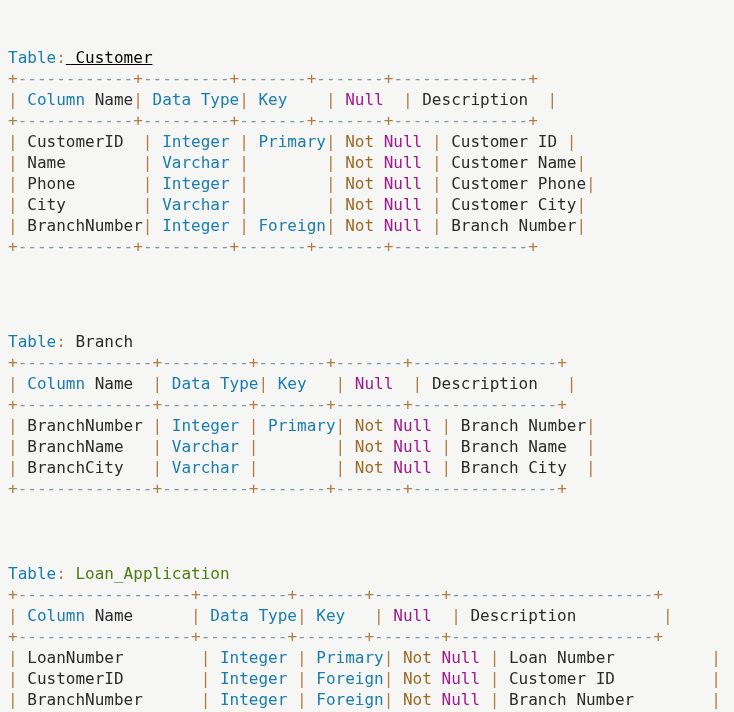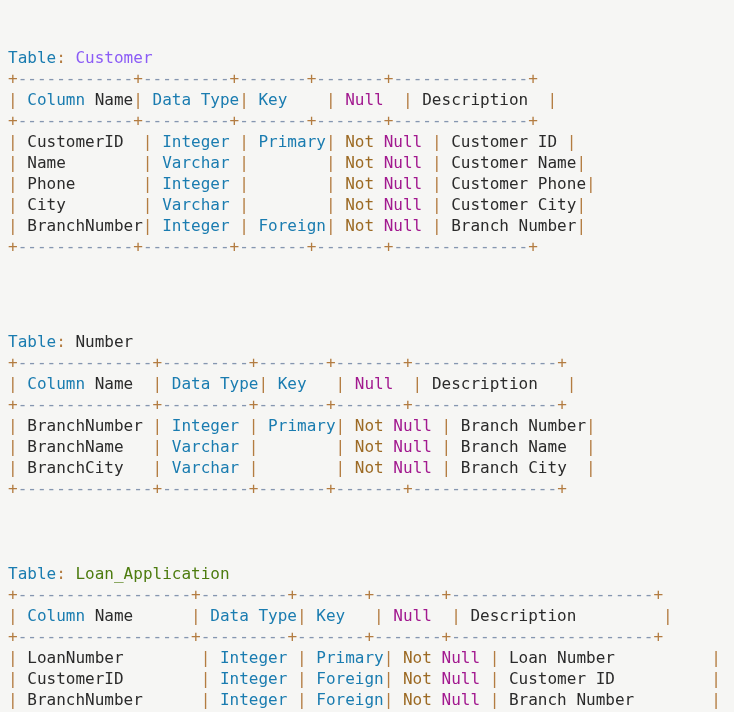--- a/index.html
+++ b/index.html
@@ -19,31 +19,31 @@
     white-space:pre;
   }
   pre[data-table="branch"]{margin-top:32px;}
   pre[data-table="loan_application"]{margin-top:22px;}
   span{white-space:pre;}
 </style>
 </head>
 <body style="background: rgb(246, 246, 244);">
 
 <div class="wrap" style="color: rgb(43, 43, 43);">
-  <pre data-table="customer"><span style="color: rgb(26, 124, 176);">Table</span><span style="color: rgb(179, 124, 65);">:</span><span style="color: #8b5cf6;"> Customer</span>
+  <pre data-table="customer"><span style="color: rgb(26, 124, 176);">Table</span><span style="color: rgb(179, 124, 65);">:</span><span style="color: #000000; text-decoration: underline;"> Customer</span>
 <span style="color: rgb(179, 124, 65);">+</span><span style="color: rgb(133, 150, 176);">------------</span><span style="color: rgb(179, 124, 65);">+</span><span style="color: rgb(133, 150, 176);">---------</span><span style="color: rgb(179, 124, 65);">+</span><span style="color: rgb(133, 150, 176);">-------</span><span style="color: rgb(179, 124, 65);">+</span><span style="color: rgb(133, 150, 176);">-------</span><span style="color: rgb(179, 124, 65);">+</span><span style="color: rgb(133, 150, 176);">--------------</span><span style="color: rgb(179, 124, 65);">+</span>
 <span style="color: rgb(179, 124, 65);">| </span><span style="color: rgb(26, 124, 176);">Column</span><span style="color: rgb(43, 43, 43);"> Name</span><span style="color: rgb(179, 124, 65);">| </span><span style="color: rgb(26, 124, 176);">Data Type</span><span style="color: rgb(179, 124, 65);">| </span><span style="color: rgb(26, 124, 176);">Key</span><span style="color: rgb(43, 43, 43);">    </span><span style="color: rgb(179, 124, 65);">| </span><span style="color: rgb(162, 25, 143);">Null</span><span style="color: rgb(43, 43, 43);">  </span><span style="color: rgb(179, 124, 65);">| </span><span style="color: rgb(43, 43, 43);">Description  </span><span style="color: rgb(179, 124, 65);">|</span>
 <span style="color: rgb(179, 124, 65);">+</span><span style="color: rgb(133, 150, 176);">------------</span><span style="color: rgb(179, 124, 65);">+</span><span style="color: rgb(133, 150, 176);">---------</span><span style="color: rgb(179, 124, 65);">+</span><span style="color: rgb(133, 150, 176);">-------</span><span style="color: rgb(179, 124, 65);">+</span><span style="color: rgb(133, 150, 176);">-------</span><span style="color: rgb(179, 124, 65);">+</span><span style="color: rgb(133, 150, 176);">--------------</span><span style="color: rgb(179, 124, 65);">+</span>
 <span style="color: rgb(179, 124, 65);">| </span><span style="color: rgb(43, 43, 43);">CustomerID  </span><span style="color: rgb(179, 124, 65);">| </span><span style="color: rgb(26, 124, 176);">Integer</span><span style="color: rgb(43, 43, 43);"> </span><span style="color: rgb(179, 124, 65);">| </span><span style="color: rgb(26, 124, 176);">Primary</span><span style="color: rgb(179, 124, 65);">| </span><span style="color: rgb(156, 106, 36);">Not</span><span style="color: rgb(43, 43, 43);"> </span><span style="color: rgb(162, 25, 143);">Null</span><span style="color: rgb(43, 43, 43);"> </span><span style="color: rgb(179, 124, 65);">| </span><span style="color: rgb(43, 43, 43);">Customer ID </span><span style="color: rgb(179, 124, 65);">|</span>
 <span style="color: rgb(179, 124, 65);">| </span><span style="color: rgb(43, 43, 43);">Name        </span><span style="color: rgb(179, 124, 65);">| </span><span style="color: rgb(26, 124, 176);">Varchar</span><span style="color: rgb(43, 43, 43);"> </span><span style="color: rgb(179, 124, 65);">| </span><span style="color: rgb(43, 43, 43);">       </span><span style="color: rgb(179, 124, 65);">| </span><span style="color: rgb(156, 106, 36);">Not</span><span style="color: rgb(43, 43, 43);"> </span><span style="color: rgb(162, 25, 143);">Null</span><span style="color: rgb(43, 43, 43);"> </span><span style="color: rgb(179, 124, 65);">| </span><span style="color: rgb(43, 43, 43);">Customer Name</span><span style="color: rgb(179, 124, 65);">|</span>
 <span style="color: rgb(179, 124, 65);">| </span><span style="color: rgb(43, 43, 43);">Phone       </span><span style="color: rgb(179, 124, 65);">| </span><span style="color: rgb(26, 124, 176);">Integer</span><span style="color: rgb(43, 43, 43);"> </span><span style="color: rgb(179, 124, 65);">| </span><span style="color: rgb(43, 43, 43);">       </span><span style="color: rgb(179, 124, 65);">| </span><span style="color: rgb(156, 106, 36);">Not</span><span style="color: rgb(43, 43, 43);"> </span><span style="color: rgb(162, 25, 143);">Null</span><span style="color: rgb(43, 43, 43);"> </span><span style="color: rgb(179, 124, 65);">| </span><span style="color: rgb(43, 43, 43);">Customer Phone</span><span style="color: rgb(179, 124, 65);">|</span>
 <span style="color: rgb(179, 124, 65);">| </span><span style="color: rgb(43, 43, 43);">City        </span><span style="color: rgb(179, 124, 65);">| </span><span style="color: rgb(26, 124, 176);">Varchar</span><span style="color: rgb(43, 43, 43);"> </span><span style="color: rgb(179, 124, 65);">| </span><span style="color: rgb(43, 43, 43);">       </span><span style="color: rgb(179, 124, 65);">| </span><span style="color: rgb(156, 106, 36);">Not</span><span style="color: rgb(43, 43, 43);"> </span><span style="color: rgb(162, 25, 143);">Null</span><span style="color: rgb(43, 43, 43);"> </span><span style="color: rgb(179, 124, 65);">| </span><span style="color: rgb(43, 43, 43);">Customer City</span><span style="color: rgb(179, 124, 65);">|</span>
 <span style="color: rgb(179, 124, 65);">| </span><span style="color: rgb(43, 43, 43);">BranchNumber</span><span style="color: rgb(179, 124, 65);">| </span><span style="color: rgb(26, 124, 176);">Integer</span><span style="color: rgb(43, 43, 43);"> </span><span style="color: rgb(179, 124, 65);">| </span><span style="color: rgb(26, 124, 176);">Foreign</span><span style="color: rgb(179, 124, 65);">| </span><span style="color: rgb(156, 106, 36);">Not</span><span style="color: rgb(43, 43, 43);"> </span><span style="color: rgb(162, 25, 143);">Null</span><span style="color: rgb(43, 43, 43);"> </span><span style="color: rgb(179, 124, 65);">| </span><span style="color: rgb(43, 43, 43);">Branch Number</span><span style="color: rgb(179, 124, 65);">|</span>
 <span style="color: rgb(179, 124, 65);">+</span><span style="color: rgb(133, 150, 176);">------------</span><span style="color: rgb(179, 124, 65);">+</span><span style="color: rgb(133, 150, 176);">---------</span><span style="color: rgb(179, 124, 65);">+</span><span style="color: rgb(133, 150, 176);">-------</span><span style="color: rgb(179, 124, 65);">+</span><span style="color: rgb(133, 150, 176);">-------</span><span style="color: rgb(179, 124, 65);">+</span><span style="color: rgb(133, 150, 176);">--------------</span><span style="color: rgb(179, 124, 65);">+</span></pre>
-  <pre data-table="branch"><span style="color: rgb(26, 124, 176);">Table</span><span style="color: rgb(179, 124, 65);">:</span><span style="color: rgb(43, 43, 43);"> Number</span>
+  <pre data-table="branch"><span style="color: rgb(26, 124, 176);">Table</span><span style="color: rgb(179, 124, 65);">:</span><span style="color: rgb(43, 43, 43);"> Branch</span>
 <span style="color: rgb(179, 124, 65);">+</span><span style="color: rgb(133, 150, 176);">--------------</span><span style="color: rgb(179, 124, 65);">+</span><span style="color: rgb(133, 150, 176);">---------</span><span style="color: rgb(179, 124, 65);">+</span><span style="color: rgb(133, 150, 176);">-------</span><span style="color: rgb(179, 124, 65);">+</span><span style="color: rgb(133, 150, 176);">-------</span><span style="color: rgb(179, 124, 65);">+</span><span style="color: rgb(133, 150, 176);">---------------</span><span style="color: rgb(179, 124, 65);">+</span>
 <span style="color: rgb(179, 124, 65);">| </span><span style="color: rgb(26, 124, 176);">Column</span><span style="color: rgb(43, 43, 43);"> Name  </span><span style="color: rgb(179, 124, 65);">| </span><span style="color: rgb(26, 124, 176);">Data Type</span><span style="color: rgb(179, 124, 65);">| </span><span style="color: rgb(26, 124, 176);">Key</span><span style="color: rgb(43, 43, 43);">   </span><span style="color: rgb(179, 124, 65);">| </span><span style="color: rgb(162, 25, 143);">Null</span><span style="color: rgb(43, 43, 43);">  </span><span style="color: rgb(179, 124, 65);">| </span><span style="color: rgb(43, 43, 43);">Description   </span><span style="color: rgb(179, 124, 65);">|</span>
 <span style="color: rgb(179, 124, 65);">+</span><span style="color: rgb(133, 150, 176);">--------------</span><span style="color: rgb(179, 124, 65);">+</span><span style="color: rgb(133, 150, 176);">---------</span><span style="color: rgb(179, 124, 65);">+</span><span style="color: rgb(133, 150, 176);">-------</span><span style="color: rgb(179, 124, 65);">+</span><span style="color: rgb(133, 150, 176);">-------</span><span style="color: rgb(179, 124, 65);">+</span><span style="color: rgb(133, 150, 176);">---------------</span><span style="color: rgb(179, 124, 65);">+</span>
 <span style="color: rgb(179, 124, 65);">| </span><span style="color: rgb(43, 43, 43);">BranchNumber </span><span style="color: rgb(179, 124, 65);">| </span><span style="color: rgb(26, 124, 176);">Integer</span><span style="color: rgb(43, 43, 43);"> </span><span style="color: rgb(179, 124, 65);">| </span><span style="color: rgb(26, 124, 176);">Primary</span><span style="color: rgb(179, 124, 65);">| </span><span style="color: rgb(156, 106, 36);">Not</span><span style="color: rgb(43, 43, 43);"> </span><span style="color: rgb(162, 25, 143);">Null</span><span style="color: rgb(43, 43, 43);"> </span><span style="color: rgb(179, 124, 65);">| </span><span style="color: rgb(43, 43, 43);">Branch Number</span><span style="color: rgb(179, 124, 65);">|</span>
 <span style="color: rgb(179, 124, 65);">| </span><span style="color: rgb(43, 43, 43);">BranchName   </span><span style="color: rgb(179, 124, 65);">| </span><span style="color: rgb(26, 124, 176);">Varchar</span><span style="color: rgb(43, 43, 43);"> </span><span style="color: rgb(179, 124, 65);">| </span><span style="color: rgb(43, 43, 43);">       </span><span style="color: rgb(179, 124, 65);">| </span><span style="color: rgb(156, 106, 36);">Not</span><span style="color: rgb(43, 43, 43);"> </span><span style="color: rgb(162, 25, 143);">Null</span><span style="color: rgb(43, 43, 43);"> </span><span style="color: rgb(179, 124, 65);">| </span><span style="color: rgb(43, 43, 43);">Branch Name  </span><span style="color: rgb(179, 124, 65);">|</span>
 <span style="color: rgb(179, 124, 65);">| </span><span style="color: rgb(43, 43, 43);">BranchCity   </span><span style="color: rgb(179, 124, 65);">| </span><span style="color: rgb(26, 124, 176);">Varchar</span><span style="color: rgb(43, 43, 43);"> </span><span style="color: rgb(179, 124, 65);">| </span><span style="color: rgb(43, 43, 43);">       </span><span style="color: rgb(179, 124, 65);">| </span><span style="color: rgb(156, 106, 36);">Not</span><span style="color: rgb(43, 43, 43);"> </span><span style="color: rgb(162, 25, 143);">Null</span><span style="color: rgb(43, 43, 43);"> </span><span style="color: rgb(179, 124, 65);">| </span><span style="color: rgb(43, 43, 43);">Branch City  </span><span style="color: rgb(179, 124, 65);">|</span>
 <span style="color: rgb(179, 124, 65);">+</span><span style="color: rgb(133, 150, 176);">--------------</span><span style="color: rgb(179, 124, 65);">+</span><span style="color: rgb(133, 150, 176);">---------</span><span style="color: rgb(179, 124, 65);">+</span><span style="color: rgb(133, 150, 176);">-------</span><span style="color: rgb(179, 124, 65);">+</span><span style="color: rgb(133, 150, 176);">-------</span><span style="color: rgb(179, 124, 65);">+</span><span style="color: rgb(133, 150, 176);">---------------</span><span style="color: rgb(179, 124, 65);">+</span></pre>
   <pre data-table="loan_application"><span style="color: rgb(26, 124, 176);">Table</span><span style="color: rgb(179, 124, 65);">:</span><span style="color: #4d7c0f;"> Loan_Application</span>
 <span style="color: rgb(179, 124, 65);">+</span><span style="color: rgb(133, 150, 176);">------------------</span><span style="color: rgb(179, 124, 65);">+</span><span style="color: rgb(133, 150, 176);">---------</span><span style="color: rgb(179, 124, 65);">+</span><span style="color: rgb(133, 150, 176);">-------</span><span style="color: rgb(179, 124, 65);">+</span><span style="color: rgb(133, 150, 176);">-------</span><span style="color: rgb(179, 124, 65);">+</span><span style="color: rgb(133, 150, 176);">---------------------</span><span style="color: rgb(179, 124, 65);">+</span>
 <span style="color: rgb(179, 124, 65);">| </span><span style="color: rgb(26, 124, 176);">Column</span><span style="color: rgb(43, 43, 43);"> Name      </span><span style="color: rgb(179, 124, 65);">| </span><span style="color: rgb(26, 124, 176);">Data Type</span><span style="color: rgb(179, 124, 65);">| </span><span style="color: rgb(26, 124, 176);">Key</span><span style="color: rgb(43, 43, 43);">   </span><span style="color: rgb(179, 124, 65);">| </span><span style="color: rgb(162, 25, 143);">Null</span><span style="color: rgb(43, 43, 43);">  </span><span style="color: rgb(179, 124, 65);">| </span><span style="color: rgb(43, 43, 43);">Description         </span><span style="color: rgb(179, 124, 65);">|</span>

